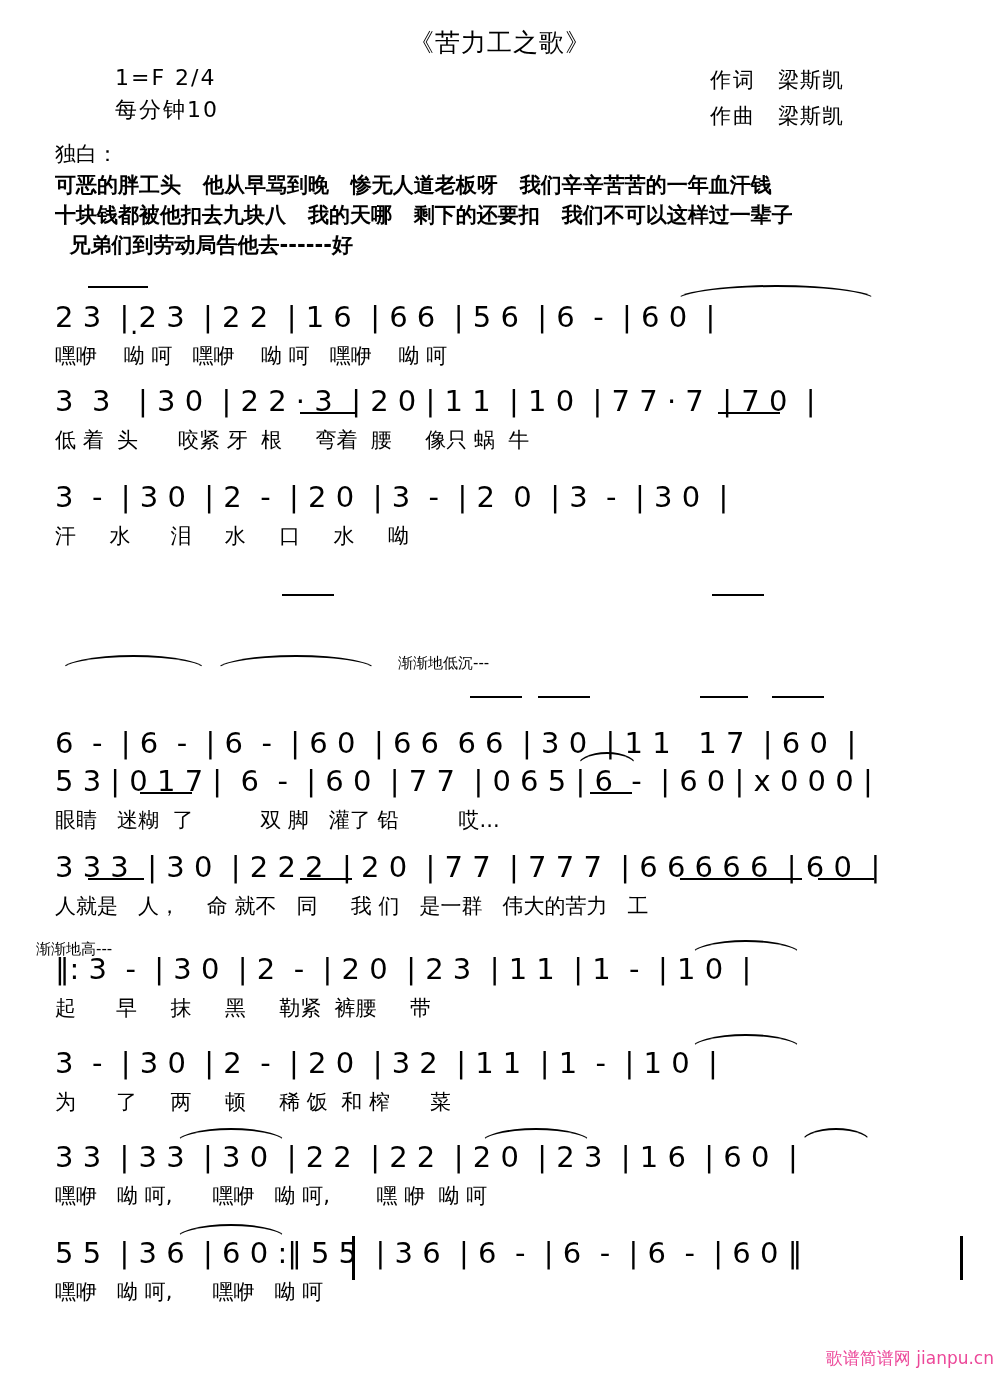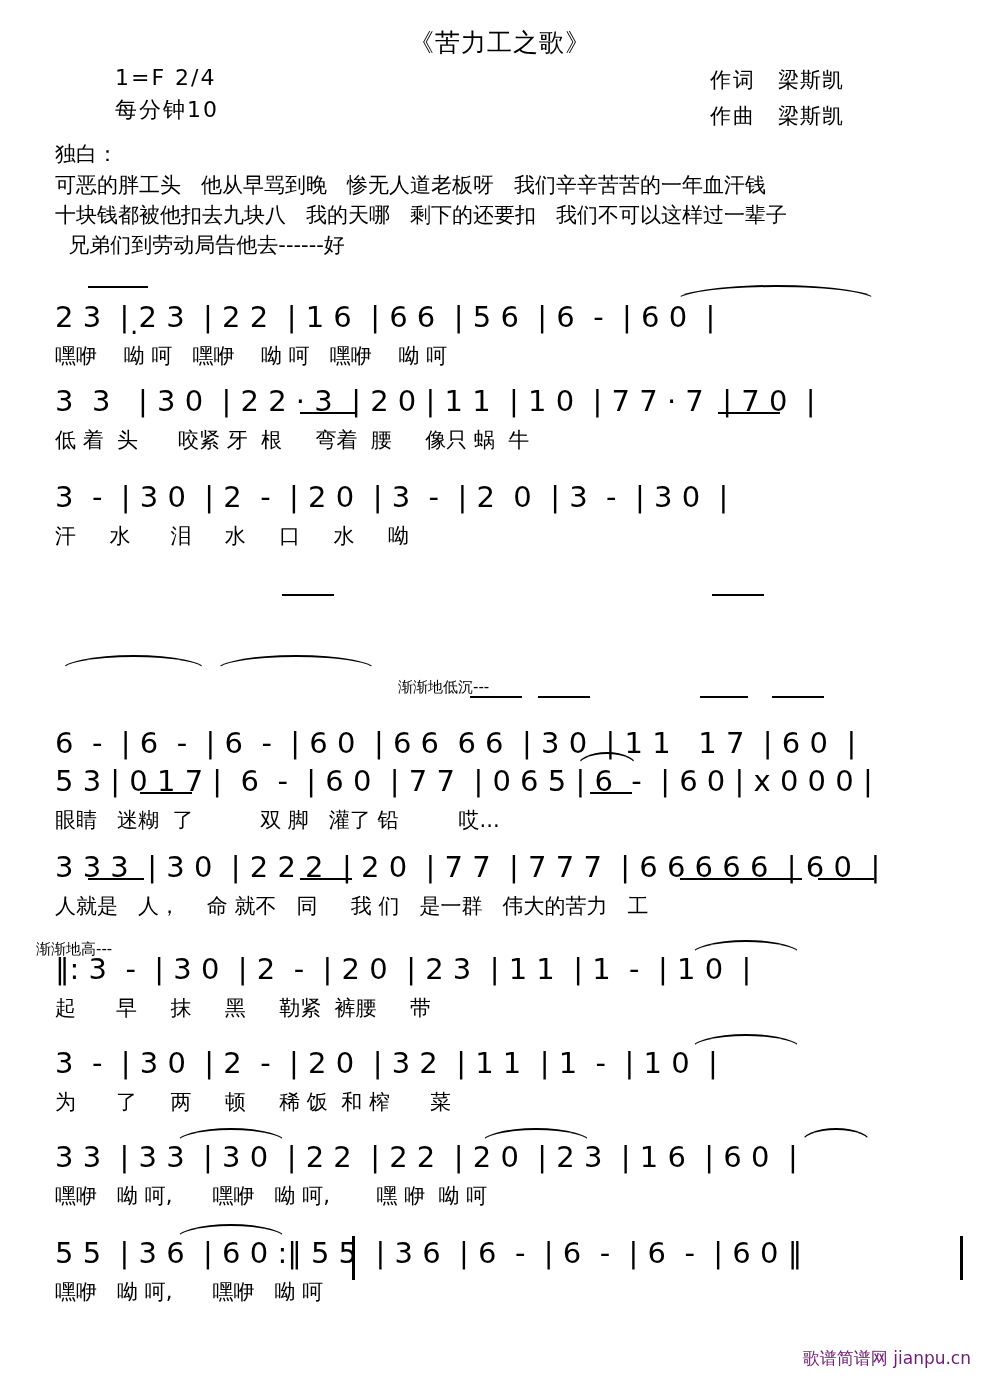--- a/index.html
+++ b/index.html
@@ -21,21 +21,21 @@
   .key-block{position:absolute;top:62px;left:115px;font-size:22px;line-height:32px;font-family:"DejaVu Sans", sans-serif;}
   .key-line1{letter-spacing:2px;}
   .key-line2{letter-spacing:2px;}
   .credits{position:absolute;top:62px;left:710px;font-size:21px;line-height:36px;font-family:"DejaVu Sans", sans-serif;}
   .credits div span.lbl{letter-spacing:2px;}
   .credits div span.nm{margin-left:22px;letter-spacing:1px;}
 
   
   .monolog-label{position:absolute;top:140px;left:55px;font-size:21px;font-family:"DejaVu Sans", sans-serif;}
   .monolog{position:absolute;top:170px;left:55px;width:920px;font-size:21px;line-height:30px;font-family:"DejaVu Sans", sans-serif;}
-  .monolog div{white-space:pre;}
+  .monolog div{white-space:pre;font-weight:bold;}
 
   
   .sys{position:absolute;left:55px;width:920px;}
   .notes{
     font-family:"DejaVu Sans", sans-serif;
     font-size:29px;
     white-space:pre;
     letter-spacing:0px;
     height:38px;
   }
@@ -59,22 +59,22 @@
     border-left:1px solid transparent;
     border-right:1px solid transparent;
     border-radius:50%/100% 100% 0 0;
     height:14px;
   }
   .beam{position:absolute;height:2px;background:#000;}
   .bar{position:absolute;width:3px;background:#000;}
   .dots{position:absolute;font-size:26px;font-family:"DejaVu Sans", sans-serif;}
 
   .watermark{
-    position:absolute;right:29px;bottom:10px;
-    font-size:17px;color:#701a75;font-family:"DejaVu Sans", sans-serif;text-align:right;
+    position:absolute;right:6px;bottom:10px;
+    font-size:17px;color:#ec4899;font-family:"DejaVu Sans", sans-serif;text-align:right;
   }
 </style>
 </head>
 <body>
 
 <div class="page">
 
   <div class="title">《苦力工之歌》</div>
 
   <div class="key-block">
@@ -115,21 +115,21 @@
   <div class="beam" style="top:412px;left:718px;width:62px;"></div>
 
   <div class="sys" style="top:480px;">
     <div class="notes">3  -  | 3 0  | 2  -  | 2 0  | 3  -  | 2  0  | 3  -  | 3 0  |</div>
     <div class="lyr">汗     水      泪     水     口     水     呦</div>
   </div>
 
   <div class="beam" style="top:594px;left:282px;width:52px;"></div>
   <div class="beam" style="top:594px;left:712px;width:52px;"></div>
 
-  <div class="mark" style="top:654px;left:398px;margin-top:24px;">渐渐地低沉---</div>
+  <div class="mark" style="top:654px;left:398px;">渐渐地低沉---</div>
   <div class="sys" style="top:704px;margin-top:22px;">
     <div class="notes">6  -  | 6  -  | 6  -  | 6 0  | 6 6  6 6  | 3 0  | 1 1   1 7  | 6 0  |</div>
   </div>
   <div class="slur" style="top:655px;left:60px;width:145px;"></div>
   <div class="slur" style="top:655px;left:215px;width:160px;"></div>
   <div class="beam" style="top:696px;left:470px;width:52px;"></div>
   <div class="beam" style="top:696px;left:538px;width:52px;"></div>
   <div class="beam" style="top:696px;left:700px;width:48px;"></div>
   <div class="beam" style="top:696px;left:772px;width:52px;"></div>
 

